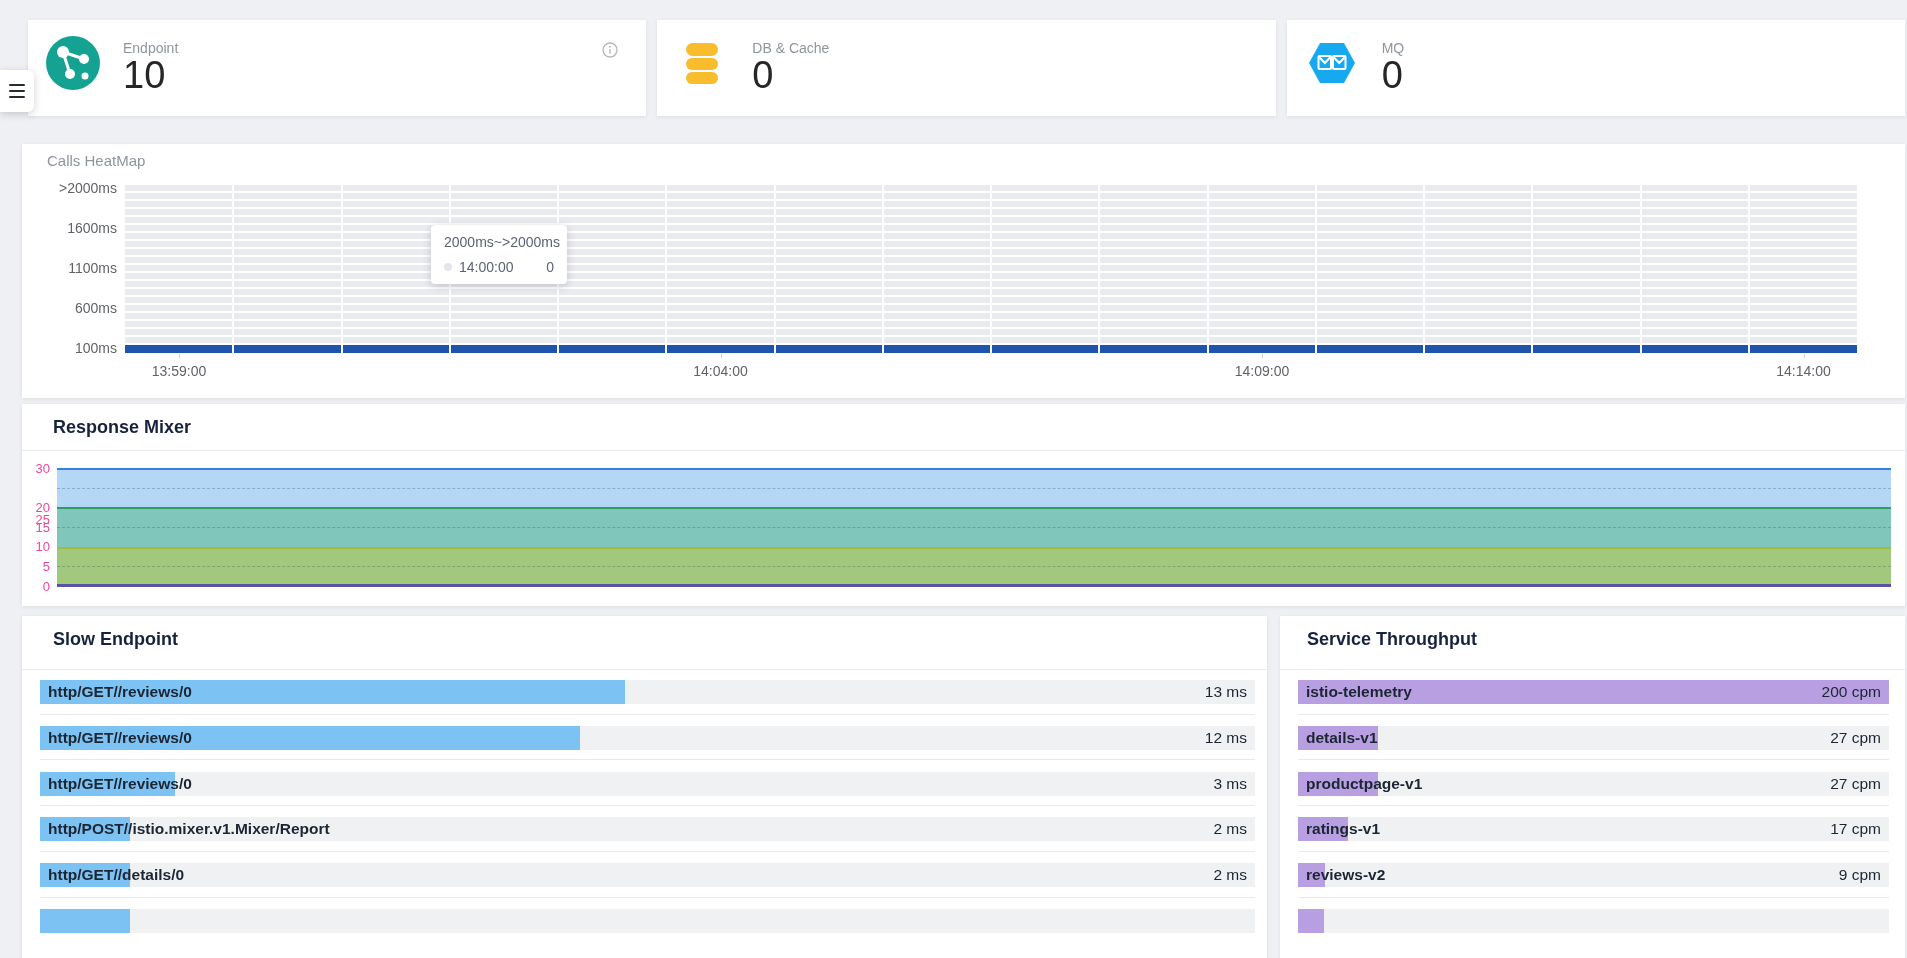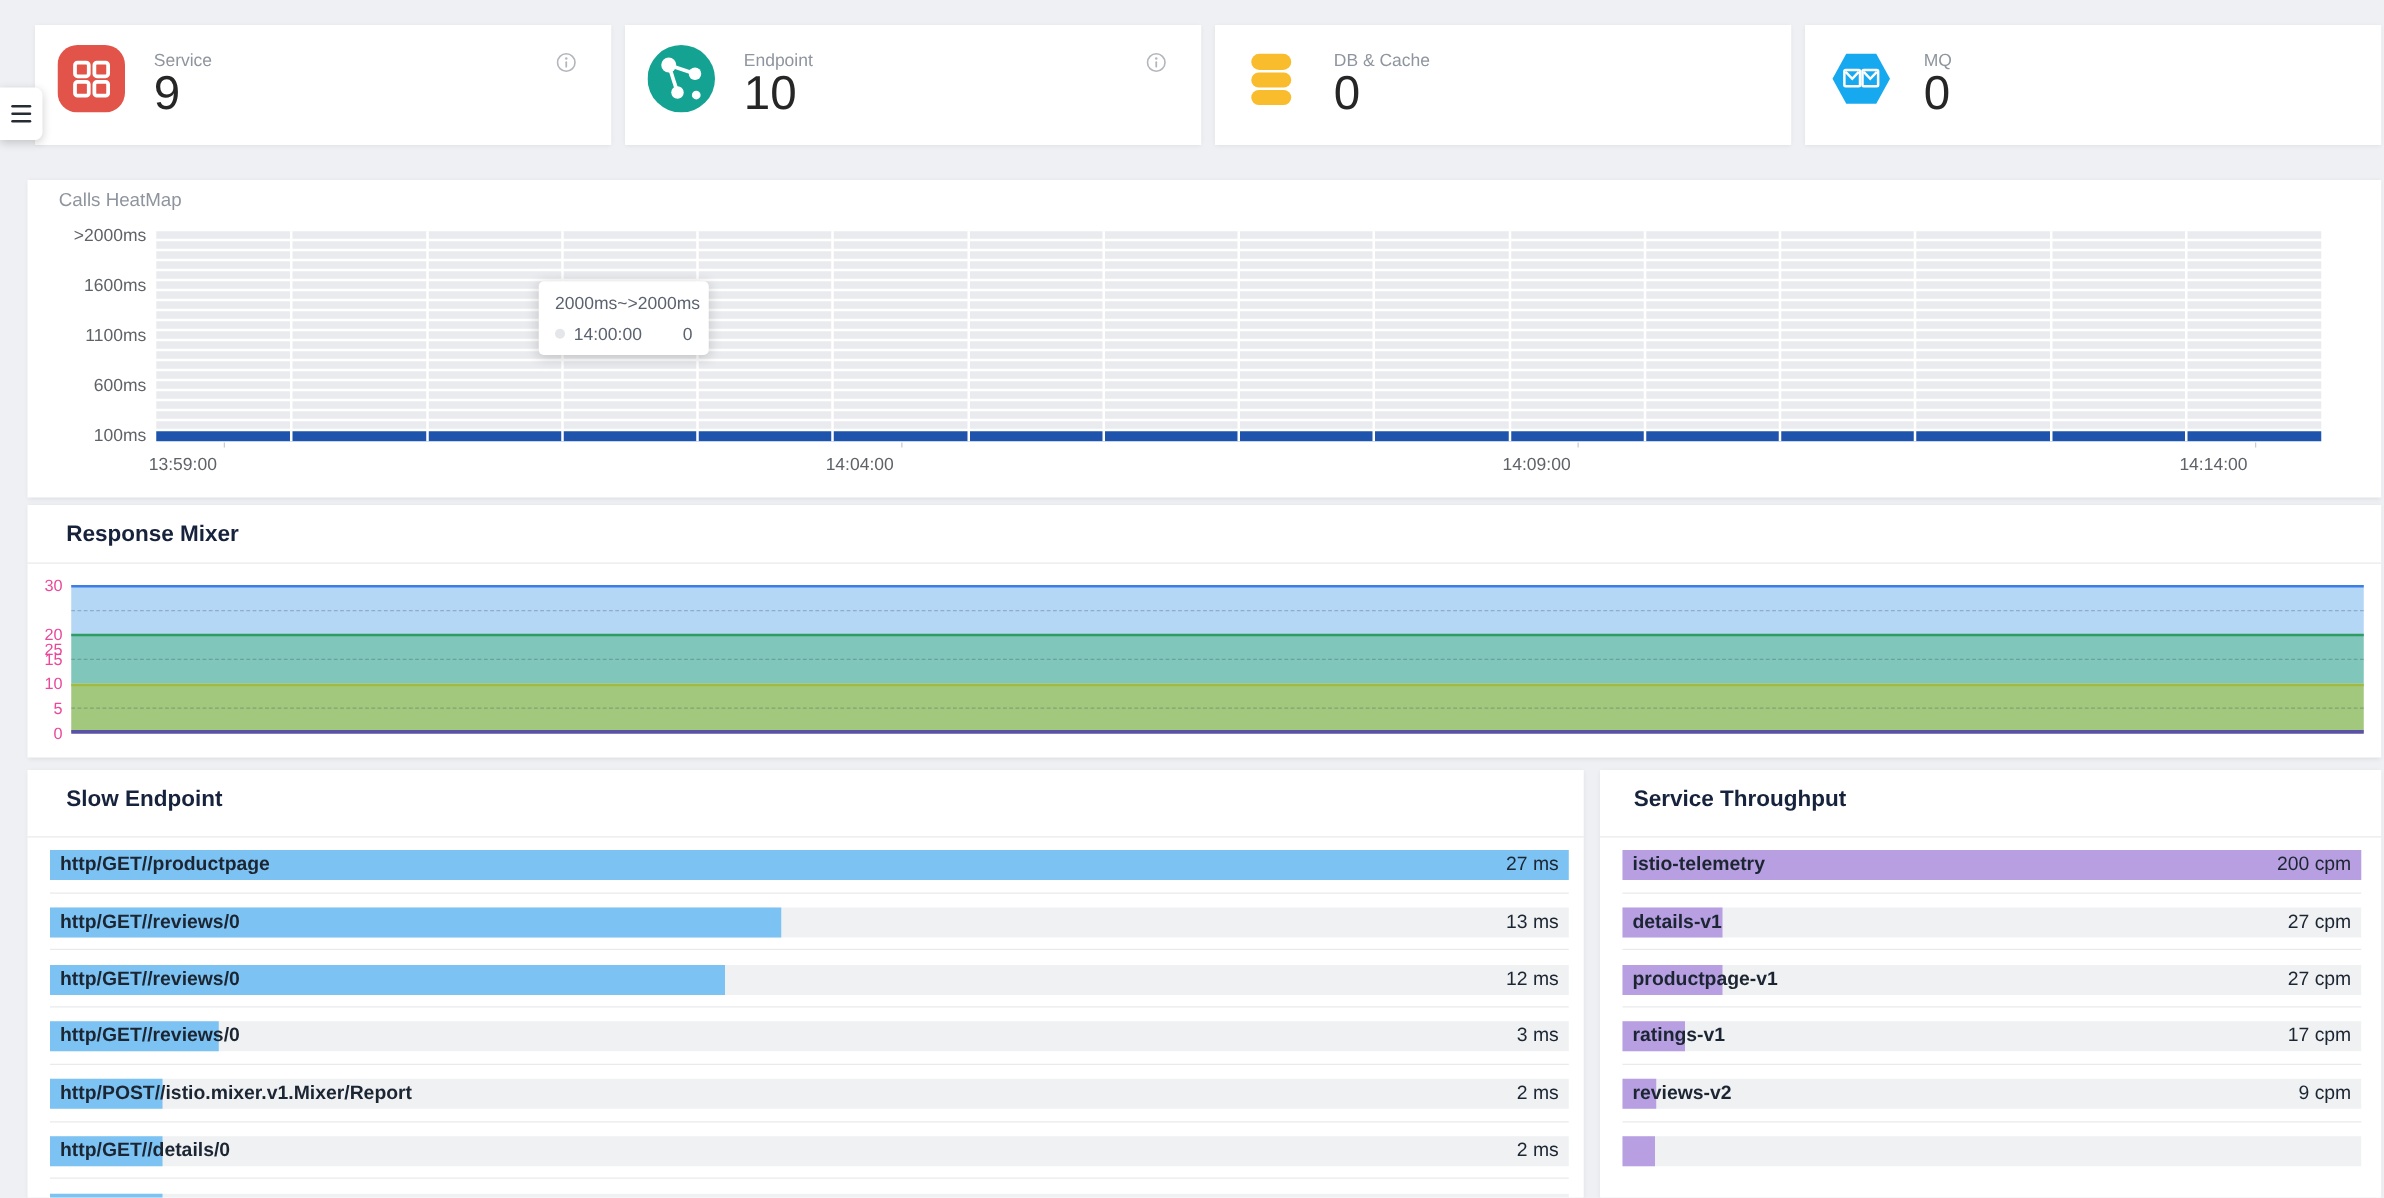--- a/index.html
+++ b/index.html
@@ -27,21 +27,21 @@
   .info-ic { position:absolute; right:28px; top:22px; width:16px; height:16px; cursor:pointer; }
 
   
   #hm-panel { left:22px; top:144px; width:1883px; height:254px; }
   .hm-title { position:absolute; left:25px; top:8px; font-size:15px; color:#8f959e; }
   #hm-plot { position:absolute; left:103px; top:41px; width:1732px; height:168px; }
   .hm-stripe { height:6px; margin-bottom:2px; }
   .hm-stripe.active { height:8px; margin-bottom:0; }
   .hm-colgap { position:absolute; top:0; width:2px; height:168px; background:#fff; }
   .hm-ylab { position:absolute; width:95px; left:0; text-align:right; font-size:14px; color:#5f6368; line-height:16px; }
-  .hm-xlab { position:absolute; width:120px; font-size:14px; color:#5f6368; top:219px; }
+  .hm-xlab { position:absolute; width:120px; text-align:center; font-size:14px; color:#5f6368; top:219px; }
   .hm-tick { position:absolute; width:1px; height:4px; background:#c9ccd1; top:210px; }
 
   
   .hm-tooltip { position:absolute; left:409px; top:81px; width:136px; background:#fff; border-radius:4px;
     box-shadow:0 2px 10px rgba(0,0,0,.18); padding:9px 13px; z-index:10; }
   .tt-title { font-size:14px; color:#5c6370; margin-bottom:9px; white-space:nowrap; }
   .tt-row { display:flex; align-items:center; font-size:14px; color:#5c6370; }
   .tt-dot { width:8px; height:8px; border-radius:50%; background:#e4e6e9; margin-right:7px; flex:none; }
   .tt-val { margin-left:auto; }
 
@@ -75,40 +75,20 @@
 <div class="menu-btn">
   <span>
       <i></i>
     </span>
     <i></i>
     <i></i>
 </div>
 
 <div class="cards">
 
-  <div class="card">
-    <div class="card-icon">
-      <svg width="54" height="54" viewBox="0 0 54 54">
-        <rect x="0" y="0" width="54" height="54" rx="16" fill="#e25349"></rect>
-        <rect x="14" y="14" width="11" height="11" rx="2" fill="none" stroke="#fff" stroke-width="3"></rect>
-        <rect x="29.5" y="14" width="11" height="11" rx="2" fill="none" stroke="#fff" stroke-width="3"></rect>
-        <rect x="14" y="29.5" width="11" height="11" rx="2" fill="none" stroke="#fff" stroke-width="3"></rect>
-        <rect x="29.5" y="29.5" width="11" height="11" rx="2" fill="none" stroke="#fff" stroke-width="3"></rect>
-      </svg>
-    </div>
-    <div class="card-label">Service</div>
-    <div class="card-value">9</div>
-    <div class="info-ic">
-      <svg width="16" height="16" viewBox="0 0 16 16">
-          <circle cx="8" cy="8" r="7" fill="none" stroke="#b3b6bc" stroke-width="1.3"></circle>
-          <circle cx="8" cy="4.8" r="1" fill="#b3b6bc"></circle>
-          <rect x="7.3" y="7" width="1.4" height="5" rx="0.7" fill="#b3b6bc"></rect>
-        </svg>
-    </div>
-  </div>
 
   <div class="card">
     <div class="card-icon">
       <svg width="54" height="54" viewBox="0 0 54 54">
         <circle cx="27" cy="27" r="27" fill="#14a393"></circle>
         <line x1="17" y1="16" x2="38" y2="23" stroke="#fff" stroke-width="3"></line>
         <line x1="17" y1="16" x2="24" y2="38" stroke="#fff" stroke-width="3"></line>
         <circle cx="17" cy="16" r="6" fill="#fff"></circle>
         <circle cx="38" cy="23" r="5" fill="#fff"></circle>
         <circle cx="24" cy="38" r="5" fill="#fff"></circle>
@@ -239,26 +219,20 @@
     <div class="rt-ylab" style="top: 154.833px;">5</div>
     <div class="rt-ylab" style="top: 174.5px;">0</div>
   </div>
 
 <div class="panel" id="se-panel">
   <div class="sec-title">Slow Endpoint</div>
   <div class="sec-divider" style="top:53px"></div>
   <div class="rows" id="se-rows">
       <div class="lrow">
         <div class="ltrack" style="background: rgb(240, 241, 243);"></div>
-        <div class="lbar" style="background: rgb(124, 194, 242); width: 100%;"></div>
-        <span class="llabel">http/GET//productpage</span>
-        <span class="lvalue">27 ms</span>
-      </div>
-      <div class="lrow">
-        <div class="ltrack" style="background: rgb(240, 241, 243);"></div>
         <div class="lbar" style="background: rgb(124, 194, 242); width: 48.1481%;"></div>
         <span class="llabel">http/GET//reviews/0</span>
         <span class="lvalue">13 ms</span>
       </div>
       <div class="lrow">
         <div class="ltrack" style="background: rgb(240, 241, 243);"></div>
         <div class="lbar" style="background: rgb(124, 194, 242); width: 44.4444%;"></div>
         <span class="llabel">http/GET//reviews/0</span>
         <span class="lvalue">12 ms</span>
       </div>

